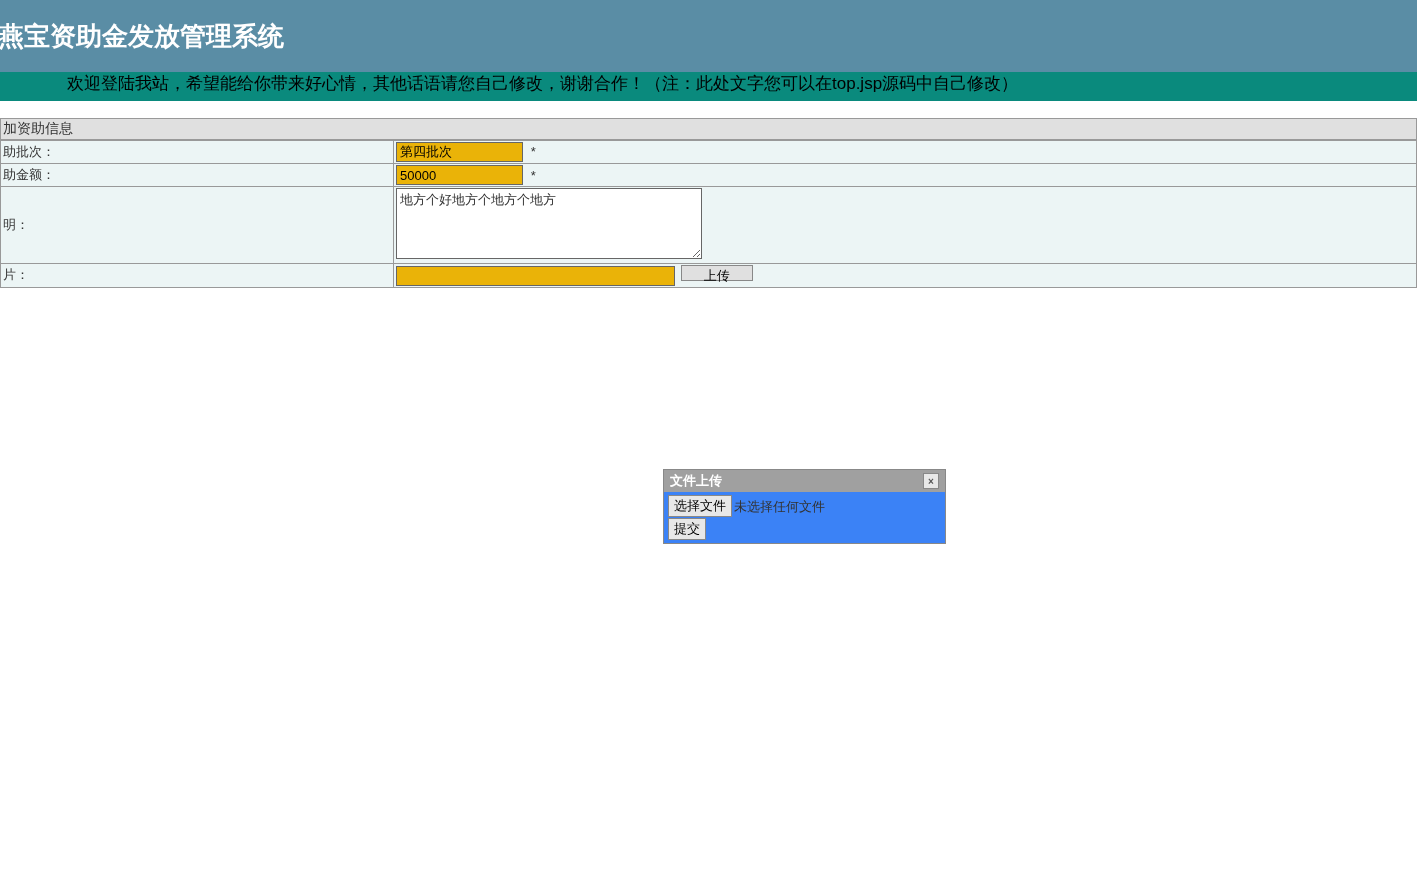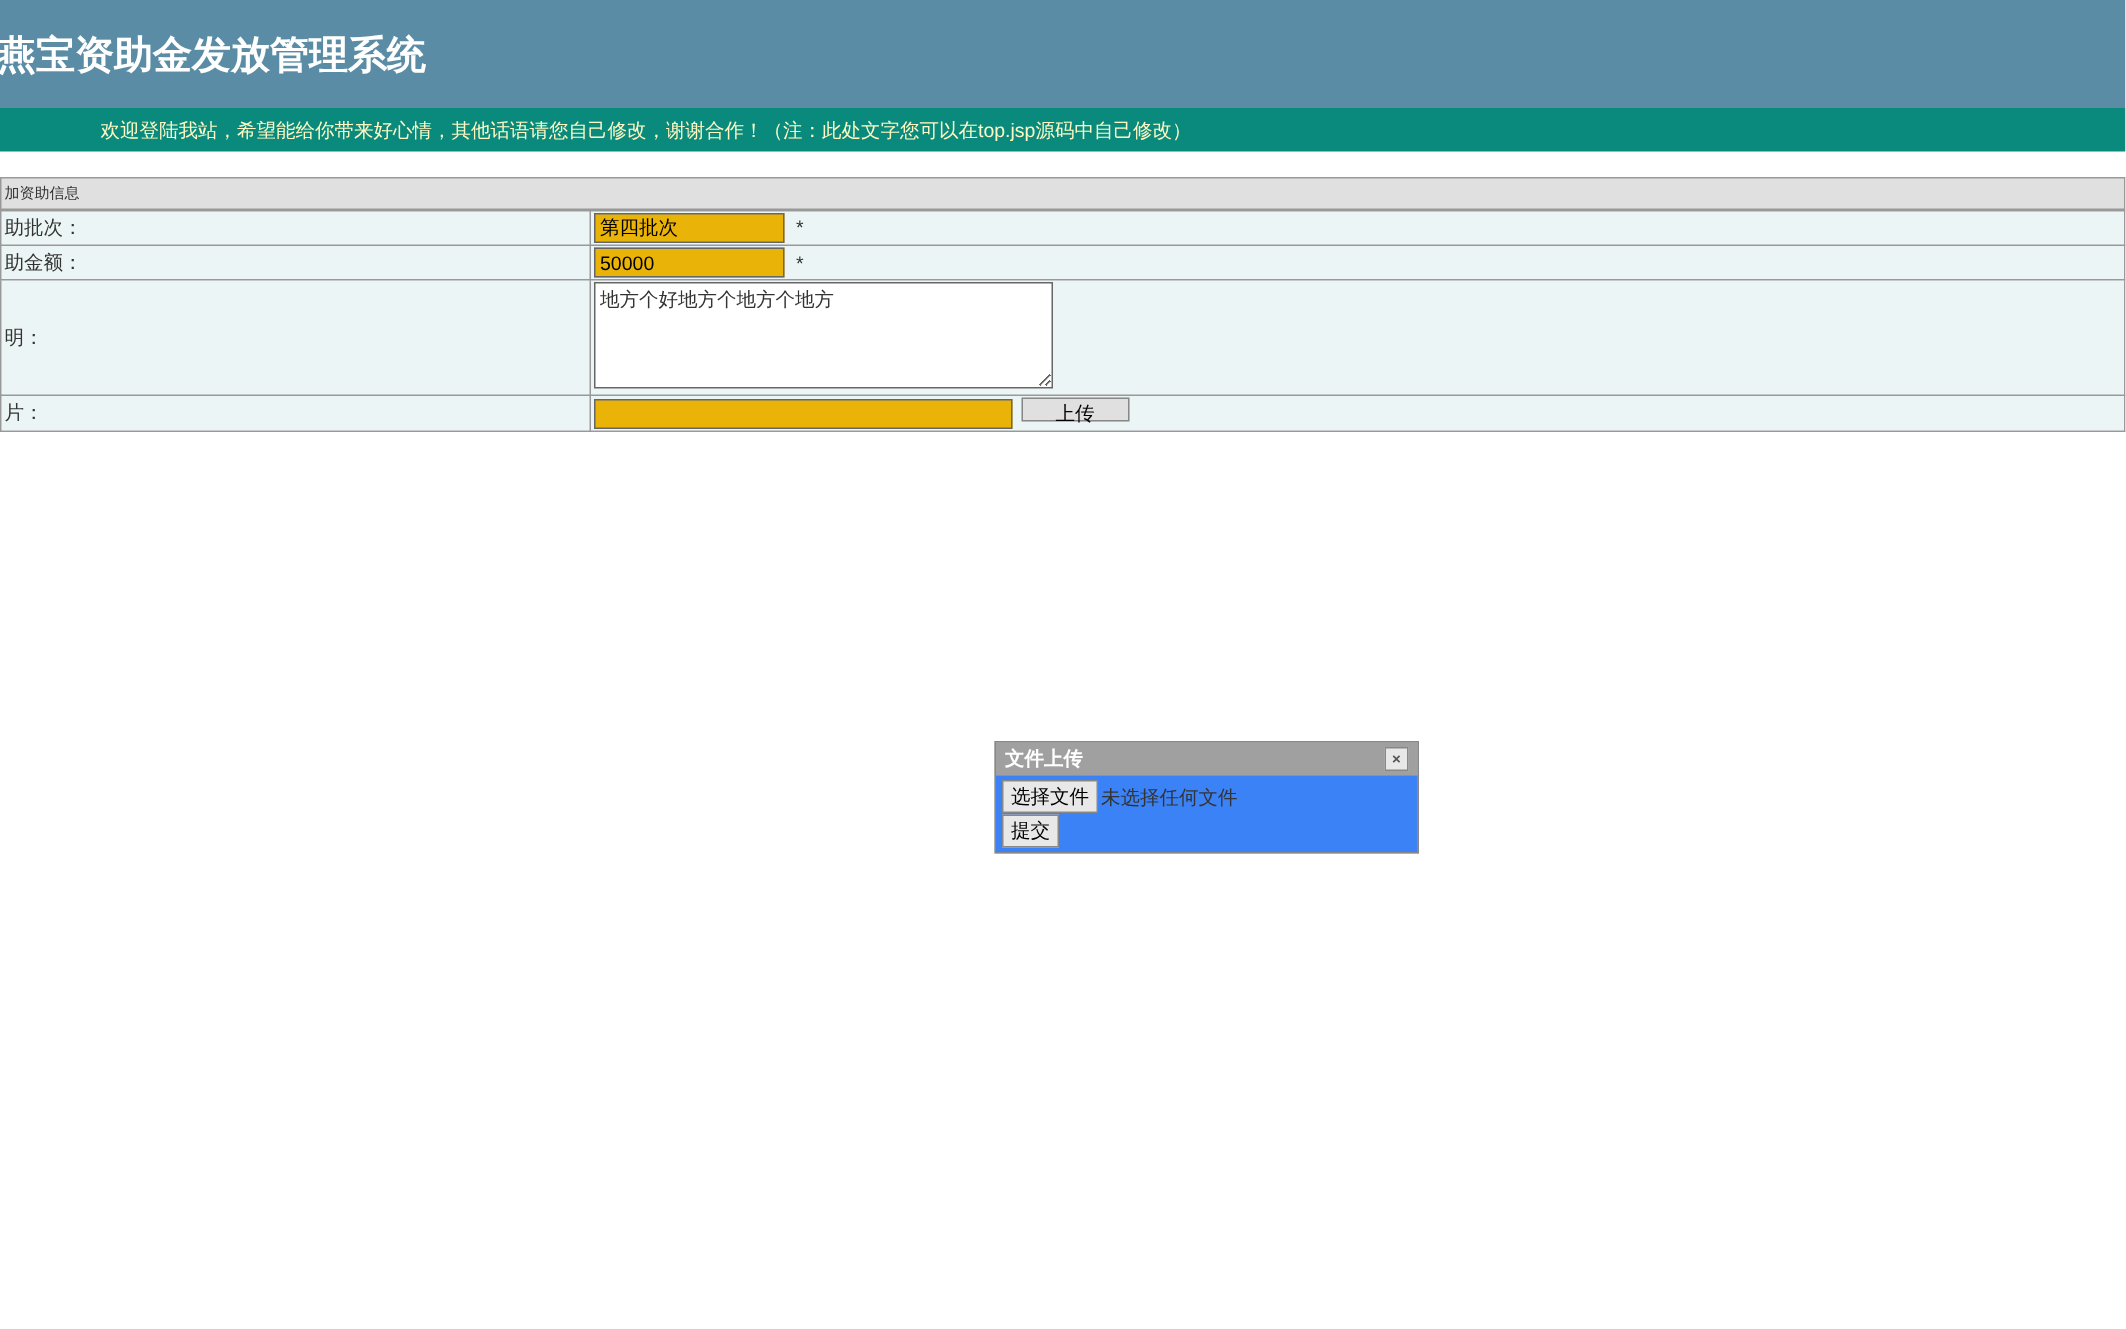--- a/index.html
+++ b/index.html
@@ -21,34 +21,34 @@
       align-items: center;
     }
     .header-title {
       font-size: 26px;
       font-weight: bold;
       color: #ffffff;
       margin-left: -2px;
     }
     .welcome-bar {
       background: #0a8a7d;
-      color: #fef9c3;
+      color: #000000;
       padding: 6px 0 6px 67px;
-      font-size: 13px;
+      font-size: 17px;
       height: 29px;
       display: flex;
-      align-items: flex-start;
+      align-items: flex-end;
     }
     .form-section {
       margin-top: 17px;
     }
     .section-title {
       background: #e0e0e0;
       padding: 4px 2px;
-      font-size: 10px;
+      font-size: 14px;
       border: 1px solid #999;
       color: #333;
       height: 22px;
       display: flex;
       align-items: center;
     }
     table.form-table {
       width: 100%;
       border-collapse: collapse;
     }
@@ -115,21 +115,21 @@
       cursor: pointer;
       font-family: inherit;
       margin-left: 2px;
       height: 16px;
     }
 
     
     .modal {
       position: absolute;
       left: 663px;
-      top: 494px;
+      top: 469px;
       width: 283px;
       border: 1px solid #888;
       background: #b0b0b0;
     }
     .modal-header {
       background: #a0a0a0;
       color: #ffffff;
       padding: 4px 6px;
       font-size: 13px;
       font-weight: bold;

